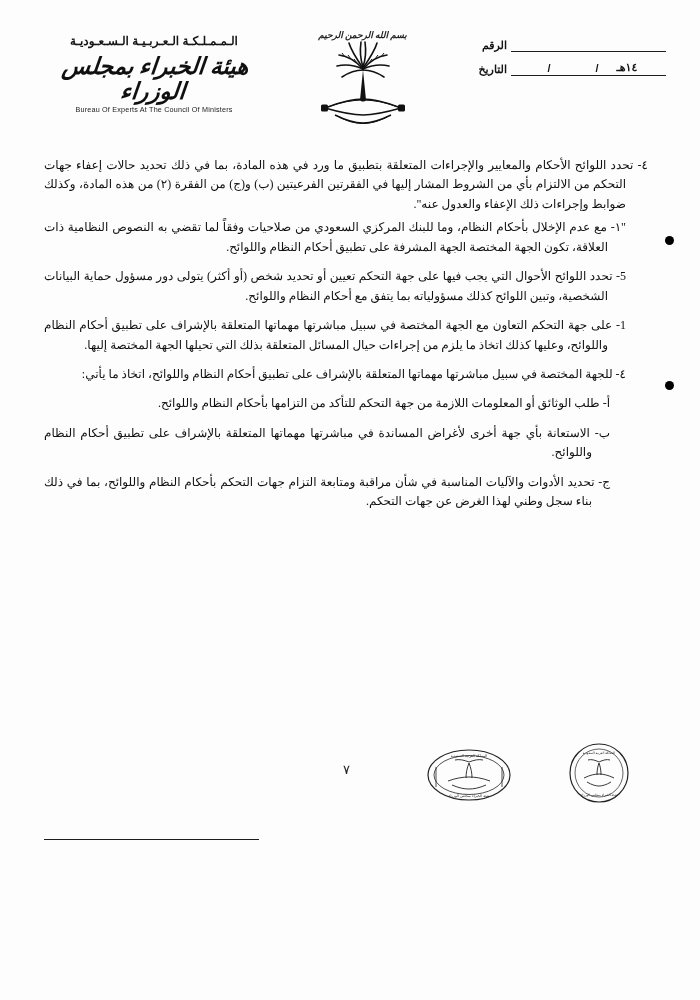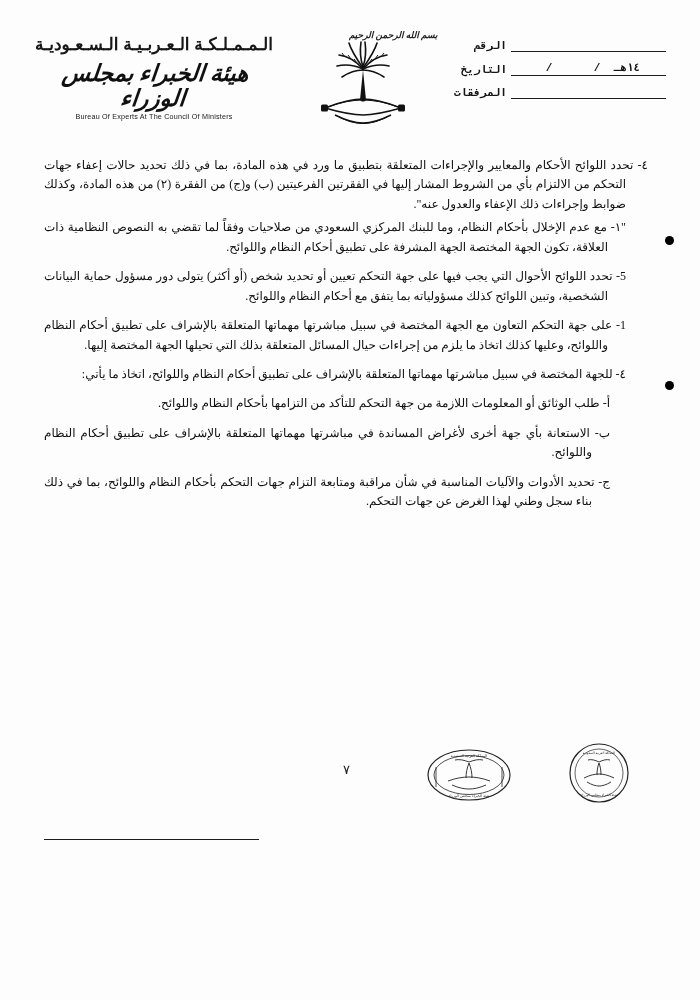--- a/index.html
+++ b/index.html
@@ -38,21 +38,21 @@
   }
 
   
   .hdr-right {
     width: 240px;
     text-align: center;
     padding-top: 6px;
   }
   .hdr-kingdom {
     font-family: "Liberation Sans", sans-serif;
-    font-size: 17px;
+    font-size: 12px;
     letter-spacing: 1.2px;
     color: #161616;
     font-weight: 700;
     margin-bottom: 6px;
   }
   .hdr-logo-script {
     font-family: "Liberation Serif", serif;
     font-size: 23px;
     font-weight: 700;
     font-style: italic;
@@ -65,21 +65,21 @@
     font-family: "Liberation Sans", sans-serif;
     font-size: 7.2px;
     letter-spacing: 0.2px;
     color: #1a1a1a;
     margin-top: 0;
   }
 
   
   .hdr-center {
     width: 150px;
-    text-align: right;
+    text-align: center;
     position: relative;
     padding-top: 2px;
   }
   .emblem-caption {
     font-size: 9px;
     font-weight: 700;
     color: #222;
     font-style: italic;
     margin-bottom: -4px;
     letter-spacing: -0.5px;
@@ -95,21 +95,21 @@
   
   .hdr-left {
     width: 215px;
     padding-top: 10px;
   }
   .form-line {
     display: flex;
     flex-direction: row-reverse;
     align-items: flex-end;
     margin-bottom: 9px;
-    font-family: Liberation Mono, monospace;
+    font-family: Liberation Sans, sans-serif;
     font-size: 11px;
     font-weight: 700;
     color: #141414;
   }
   .form-label {
     width: 56px;
     text-align: right;
     white-space: nowrap;
   }
   .form-rule {
@@ -266,24 +266,20 @@
         </div>
         <div class="form-line">
           <div class="form-label">التاريخ</div>
           <div class="date-fields">
             <span class="d-blank"></span>
             <span class="d-slash">/</span>
             <span class="d-blank"></span>
             <span class="d-slash">/</span>
             <span class="d-year">١٤هـ</span>
           </div>
-        </div>
-        <div class="form-line">
-          <div class="form-label">المرفقات</div>
-          <div class="form-rule"></div>
         </div>
       </div>
 
     </div>
   </div>
 
   <div class="content">
 
     <p class="para para-indent-1">٤- تحدد اللوائح الأحكام والمعايير والإجراءات المتعلقة بتطبيق ما ورد في هذه المادة، بما في ذلك تحديد حالات إعفاء جهات التحكم من الالتزام بأي من الشروط المشار إليها في الفقرتين الفرعيتين (ب) و(ج) من الفقرة (٢) من هذه المادة، وكذلك ضوابط وإجراءات ذلك الإعفاء والعدول عنه".</p>
 

